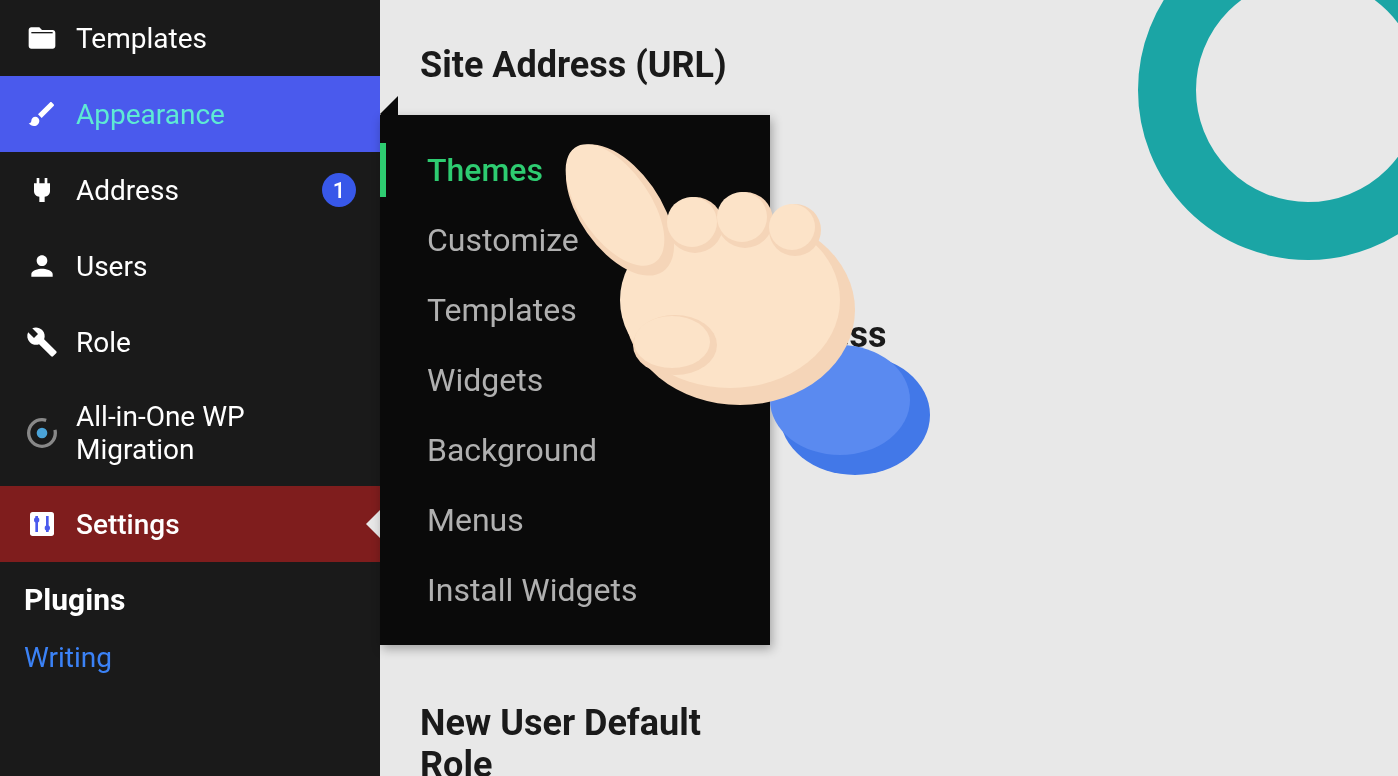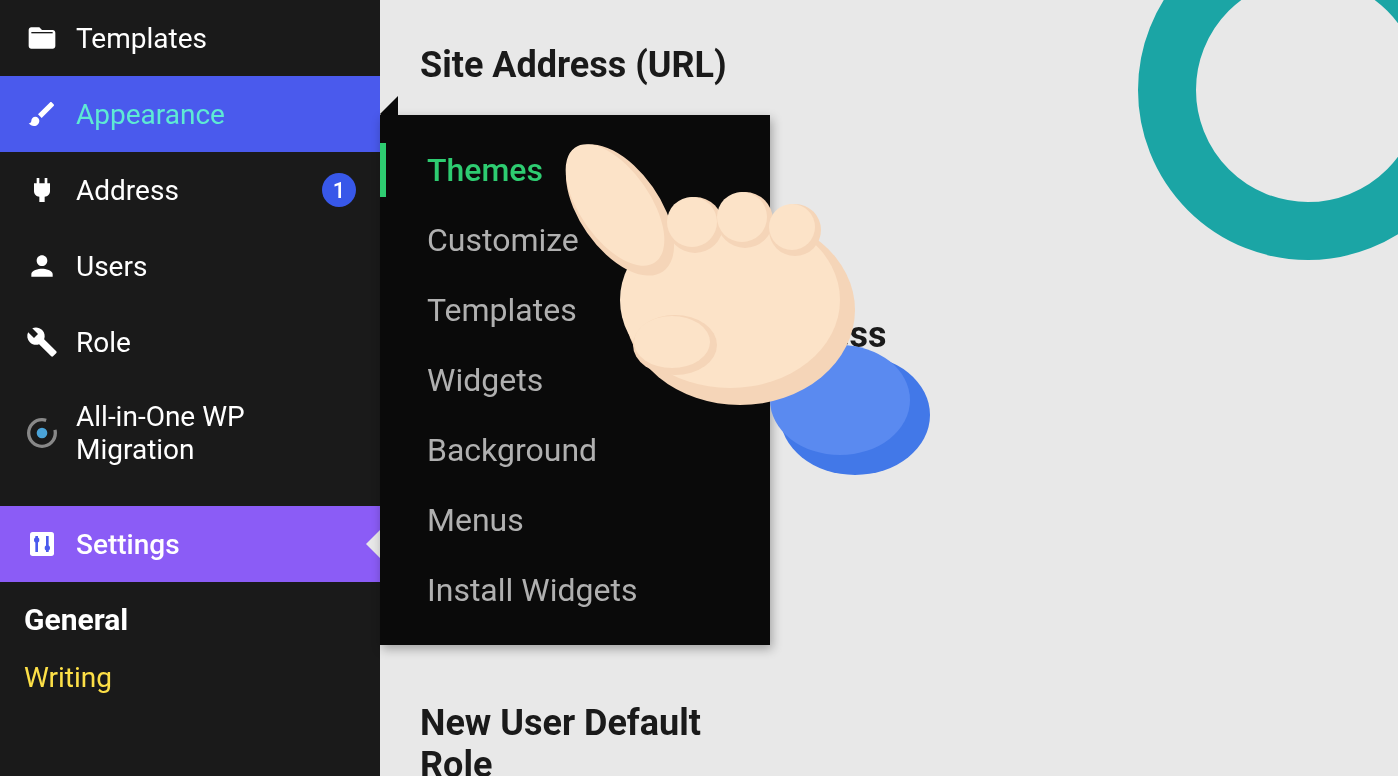--- a/index.html
+++ b/index.html
@@ -43,24 +43,23 @@
       right: -18px;
       top: 50%;
       transform: translateY(-50%);
       width: 0;
       height: 0;
       border-top: 18px solid transparent;
       border-bottom: 18px solid transparent;
       border-right: 18px solid #0a0a0a;
     }
     .sidebar-item.settings-active {
-      background: #8b5cf6;
+      background: #7f1d1d;
       color: #ffffff;
       font-weight: 500;
-      margin-top: 20px;
     }
     .sidebar-item.settings-active::after {
       content: '';
       position: absolute;
       right: 0;
       top: 50%;
       transform: translateY(-50%);
       width: 0;
       height: 0;
       border-top: 14px solid transparent;
@@ -95,21 +94,21 @@
     .submenu-section {
       padding: 0 24px;
     }
     .submenu-heading {
       color: #ffffff;
       font-size: 30px;
       font-weight: 700;
       padding: 20px 0 10px 0;
     }
     .submenu-item {
-      color: #fde047;
+      color: #3b82f6;
       font-size: 28px;
       font-weight: 400;
       padding: 14px 0;
       cursor: pointer;
     }
     
     .flyout {
       position: absolute;
       left: 380px;
       top: 115px;
@@ -262,21 +261,21 @@
         <line x1="8" y1="6" x2="8" y2="18" stroke="#4a5aed" stroke-width="2"></line>
         <circle cx="8" cy="9" r="2" fill="#4a5aed"></circle>
         <line x1="16" y1="6" x2="16" y2="18" stroke="#4a5aed" stroke-width="2"></line>
         <circle cx="16" cy="15" r="2" fill="#4a5aed"></circle>
       </svg>
     </span>
     <span class="sidebar-label">Settings</span>
   </div>
 
   <div class="submenu-section">
-    <div class="submenu-heading">General</div>
+    <div class="submenu-heading">Plugins</div>
     <div class="submenu-item">Writing</div>
   </div>
 
 </div>
 
 <div class="flyout">
   <div class="flyout-item active">Themes</div>
   <div class="flyout-item">Customize</div>
   <div class="flyout-item">Templates</div>
   <div class="flyout-item">Widgets</div>

